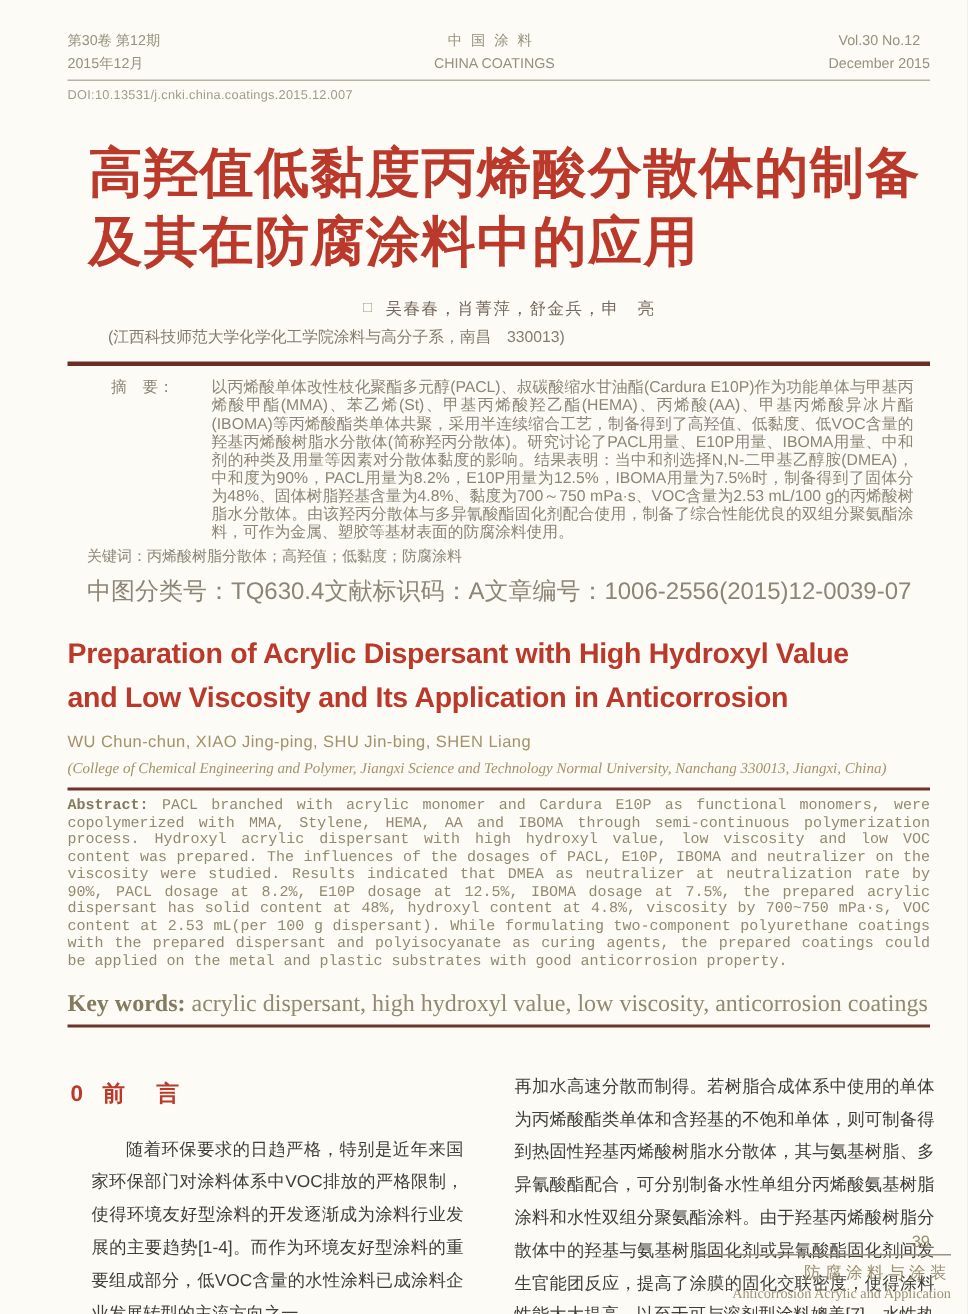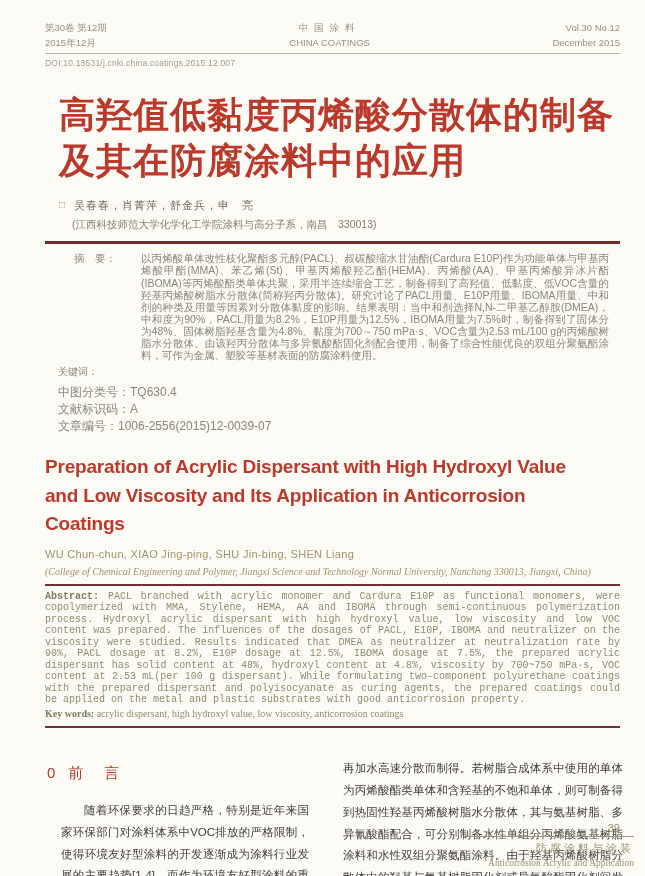--- a/index.html
+++ b/index.html
@@ -6,57 +6,57 @@
   .page {
     position:relative; width:645px; height:876px; margin:0 auto;
     background:#fcfbf6; overflow:hidden; box-sizing:border-box;
     padding:20px 25px 0 45px;
     font-family:"Liberation Sans", sans-serif; color:#3f3c35;
   }
   
   .jheader { display:flex; justify-content:space-between; width:575px;
     font-size:9.5px; line-height:1.6; color:#97917d; }
   .jheader .hc { text-align:center; }
-  .jheader .hr { text-align:right; }
+  .jheader .hr { text-align:center; }
   .jheader .jcn { letter-spacing:6px; }
   .header-rule { width:575px; border-bottom:1px solid #b8b2a2; margin-top:3px; }
   .doi { font-size:8.5px; color:#a29b8a; margin-top:4px; letter-spacing:0.2px; }
   
   .title-cn { margin:24px 0 0 14px; color:#bb392b; font-weight:bold;
     font-size:36px; line-height:46px; letter-spacing:1px; }
-  .authors-cn { margin:14px 0 0 14px; font-size:11px; color:#76685d; letter-spacing:1px; }
+  .authors-cn { margin:14px 0 0 14px; font-size:11px; color:#76685d; letter-spacing:1px;text-align:center; }
   .author-marker { display:inline-block; color:#a89c7a; font-size:10px; margin-right:8px; transform:translateY(-1px); }
   .affiliation-cn { margin:5px 0 0 27px; font-size:10.5px; color:#847c6d; }
   .thick-rule { width:575px; height:3px; background:#6e2e26; margin-top:9px; }
   
   .abstract-cn { display:flex; width:535px; margin:8px 0 0 29px;
     font-size:10.5px; line-height:12.1px; color:#8d8575; text-align:justify;gap:20px; }
   .abs-label-cn { white-space:nowrap; margin-right:5px; }
   .keywords-cn { display:flex; width:555px; margin:4px 0 0 13px;
     font-size:10px; line-height:13px; color:#8d8575; }
   .kw-label-cn { white-space:nowrap; }
   .class-row { display:flex; width:558px;
-    margin:6px 0 0 13px; font-size:12px; color:#8d8575;flex-direction:column; }
+    margin:6px 0 0 13px; font-size:16px; color:#8d8575; }
   
   .title-en { width:575px; margin-top:18px; color:#bb392b; font-weight:bold;
     font-size:19px; line-height:28.5px; letter-spacing:-0.2px; }
   .authors-en { margin-top:9px; font-size:11px; color:#a3926a; letter-spacing:0.3px; }
   .affiliation-en { margin-top:6px; font-size:10px; font-style:italic;
     font-family:"Liberation Serif", serif; color:#a3926a; }
   .thin-rule { width:575px; height:2px; background:#6e332c; margin-top:7px; }
   .abstract-en { width:575px; margin-top:5px; font-family:Liberation Mono, monospace;
     font-size:10px; line-height:11.5px; color:#93896e; text-align:justify; }
   .en-label { font-weight:bold; color:#847a5f; }
-  .keywords-en { width:575px; margin-top:2px; font-family:"Liberation Serif", serif;
-    font-size:10px; line-height:11.5px; color:#93896e; }
+  .keywords-en { width:575px; margin-top:17px; font-family:"Liberation Serif", serif;
+    font-size:16px; line-height:11.5px; color:#93896e; }
   
   .body-cols { display:flex; gap:18px; width:578px; margin-top:30px; }
   .bcol { width:280px; font-size:11.5px; line-height:21.8px;
     text-align:justify; color:#403d36; }
-  .section-heading { color:#bb392b; font-size:15px; font-weight:normal;
+  .section-heading { color:#bb392b; font-size:15px; font-weight:bold;
     letter-spacing:3px; margin:4px 0 9px 2px; }
   .section-no { margin-right:10px; }
   .para { text-indent:2em; margin:16px; }
   .para-cont { margin:0; }
   
   .pfooter { position:absolute; right:11px; bottom:8px; text-align:right; }
   .page-no { font-size:11px; color:#9a8f70; padding-right:14px; margin-bottom:2px; }
   .footer-rule { width:170px; border-top:1px solid #9b9485; margin-left:auto; margin-bottom:4px; }
   .footer-cn { font-size:11px; color:#9a8f70; letter-spacing:3px;font-family:Liberation Serif, serif; }
   .footer-en { font-size:9.5px; color:#9a8f70; font-family:"Liberation Serif", serif; margin-top:2px; }
@@ -93,32 +93,32 @@
 
   <div class="thick-rule"></div>
 
   <div class="abstract-cn">
     <div class="abs-label-cn">摘　要：</div>
     <div>以丙烯酸单体改性枝化聚酯多元醇(PACL)、叔碳酸缩水甘油酯(Cardura E10P)作为功能单体与甲基丙烯酸甲酯(MMA)、苯乙烯(St)、甲基丙烯酸羟乙酯(HEMA)、丙烯酸(AA)、甲基丙烯酸异冰片酯(IBOMA)等丙烯酸酯类单体共聚，采用半连续缩合工艺，制备得到了高羟值、低黏度、低VOC含量的羟基丙烯酸树脂水分散体(简称羟丙分散体)。研究讨论了PACL用量、E10P用量、IBOMA用量、中和剂的种类及用量等因素对分散体黏度的影响。结果表明：当中和剂选择N,N-二甲基乙醇胺(DMEA)，中和度为90%，PACL用量为8.2%，E10P用量为12.5%，IBOMA用量为7.5%时，制备得到了固体分为48%、固体树脂羟基含量为4.8%、黏度为700～750 mPa·s、VOC含量为2.53 mL/100 g的丙烯酸树脂水分散体。由该羟丙分散体与多异氰酸酯固化剂配合使用，制备了综合性能优良的双组分聚氨酯涂料，可作为金属、塑胶等基材表面的防腐涂料使用。</div>
   </div>
 
   <div class="keywords-cn">
     <div class="kw-label-cn">关键词：</div>
+    <div>丙烯酸树脂分散体；高羟值；低黏度；防腐涂料</div>
   </div>
 
   <div class="class-row">
     <span>中图分类号：TQ630.4</span>
     <span>文献标识码：A</span>
     <span>文章编号：1006-2556(2015)12-0039-07</span>
   </div>
 
   <div class="title-en">
     <div>Preparation of Acrylic Dispersant with High Hydroxyl Value</div>
     <div>and Low Viscosity and Its Application in Anticorrosion</div>
-    <div>Coatings</div>
   </div>
 
   <div class="authors-en">WU Chun-chun, XIAO Jing-ping, SHU Jin-bing, SHEN Liang</div>
   <div class="affiliation-en">(College of Chemical Engineering and Polymer, Jiangxi Science and Technology Normal University, Nanchang 330013, Jiangxi, China)</div>
 
   <div class="thin-rule"></div>
 
   <div class="abstract-en"><span class="en-label">Abstract:</span>
     <span>PACL branched with acrylic monomer and Cardura E10P as functional monomers, were copolymerized with MMA, Stylene, HEMA, AA and IBOMA through semi-continuous polymerization process. Hydroxyl acrylic dispersant with high hydroxyl value, low viscosity and low VOC content was prepared. The influences of the dosages of PACL, E10P, IBOMA and neutralizer on the viscosity were studied. Results indicated that DMEA as neutralizer at neutralization rate by 90%, PACL dosage at 8.2%, E10P dosage at 12.5%, IBOMA dosage at 7.5%, the prepared acrylic dispersant has solid content at 48%, hydroxyl content at 4.8%, viscosity by 700~750 mPa·s, VOC content at 2.53 mL(per 100 g dispersant). While formulating two-component polyurethane coatings with the prepared dispersant and polyisocyanate as curing agents, the prepared coatings could be applied on the metal and plastic substrates with good anticorrosion property.</span></div>
 

